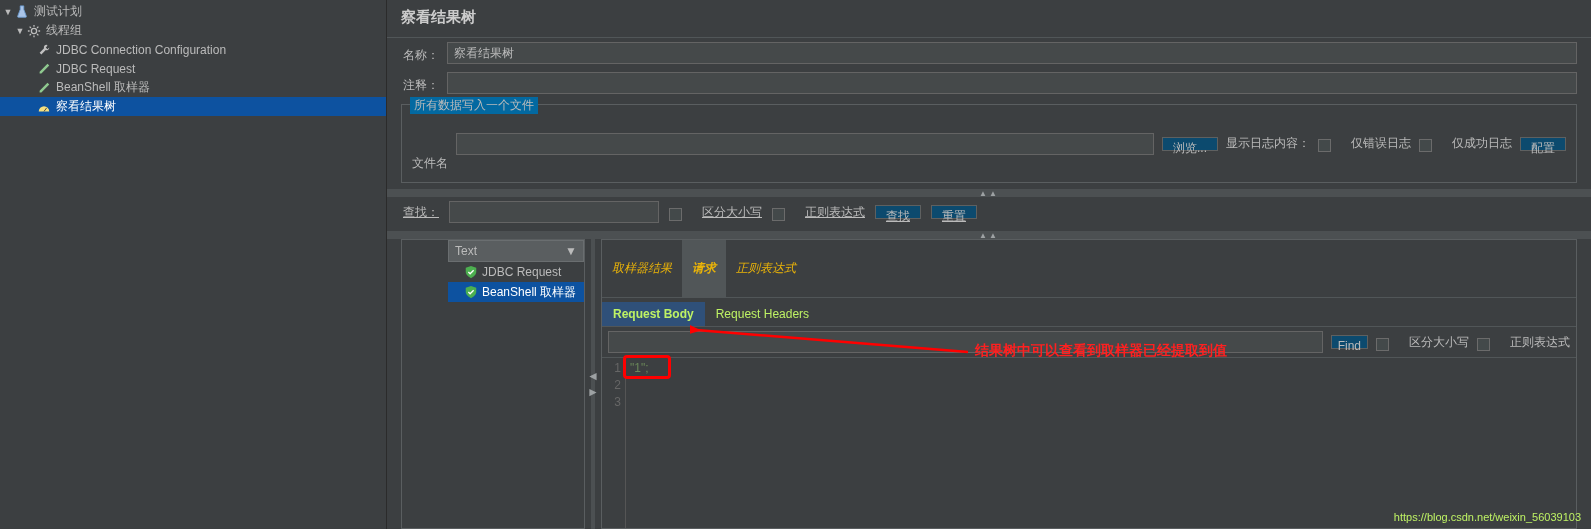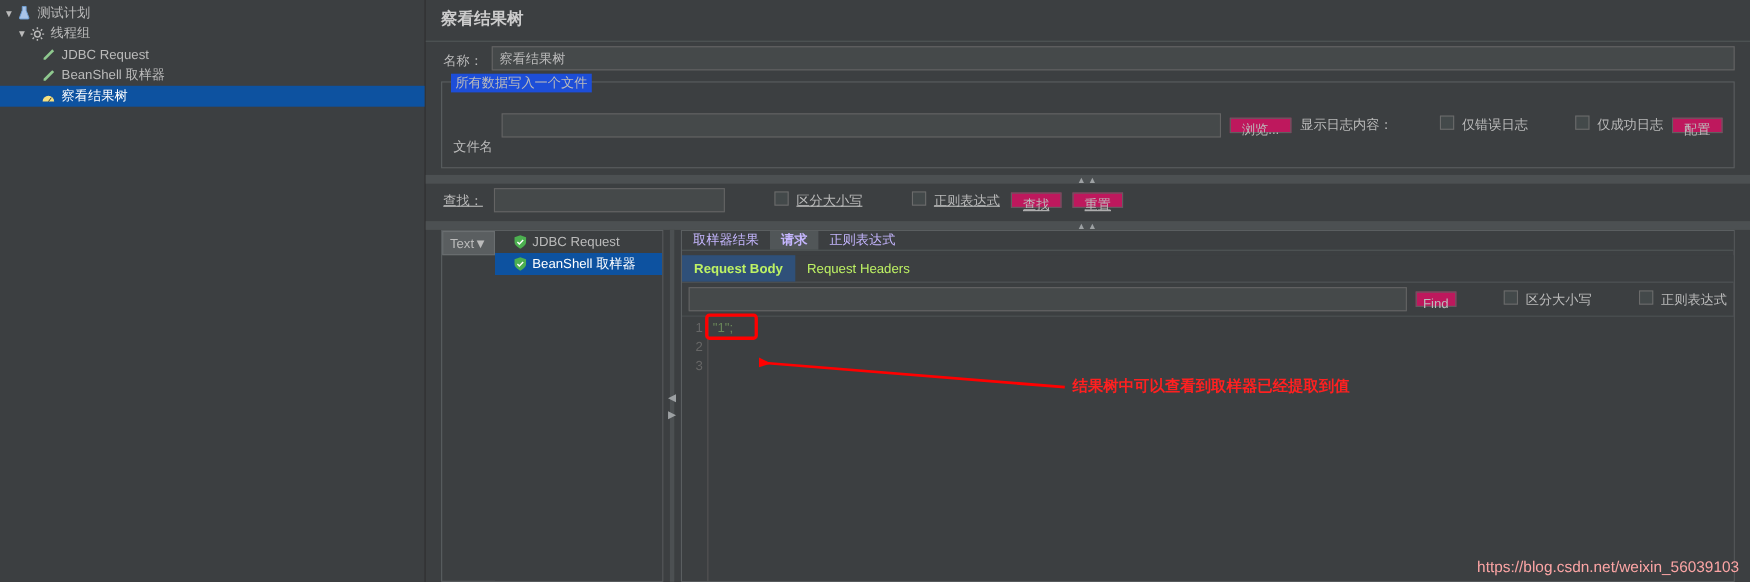--- a/index.html
+++ b/index.html
@@ -10,57 +10,57 @@
 .tree-row.selected { background: #0d52a0; color: #fff; }
 .toggle { width: 12px; text-align: center; color: #bbbbbb; font-size: 9px; user-select: none; }
 .ico { width: 16px; height: 16px; display: inline-flex; align-items: center; justify-content: center; margin-right: 4px; flex-shrink: 0; }
 .ico svg { width: 14px; height: 14px; }
 .main { flex: 1; display: flex; flex-direction: column; background: #3c3f41; }
 .title-bar { padding: 8px 14px 10px; font-size: 15px; font-weight: bold; color: #ccc; border-bottom: 1px solid #515658; }
 .form-row { display: flex; align-items: flex-end; padding: 4px 14px; gap: 8px; }
 .lbl { width: 38px; text-align: right; color: #bbb; }
 .txt-input { flex: 1; height: 22px; background: #45494a; border: 1px solid #646464; color: #bbb; padding: 0 6px; }
 .fieldset { margin: 6px 14px 2px; border: 1px solid #5a5e60; position: relative; padding: 10px 10px 10px 10px; }
-.fieldset .legend { position: absolute; top: -8px; left: 8px; background: #1d4ed8; padding: 0 4px; color: #bbb; }
+.fieldset .legend { position: absolute; top: -8px; left: 8px; background: #0369a1; padding: 0 4px; color: #bbb; }
 .file-row { display: flex; align-items: center; gap: 8px; }
 .file-row .flabel { color: #bbb; margin-top: 40px; }
-.btn { height: 14px; background: #be185d; border: 1px solid #5e6060; color: #bbb; padding: 0 10px; cursor: pointer; line-height: 20px; }
+.btn { height: 14px; background: #0c4a6e; border: 1px solid #5e6060; color: #bbb; padding: 0 10px; cursor: pointer; line-height: 20px; }
 .btn.small { padding: 0 6px; }
-.ckwrap { display: inline-flex; align-items: flex-start; gap: 7px; color: #bbb; margin-left: 35px; }
+.ckwrap { display: inline-flex; align-items: flex-end; gap: 20px; color: #bbb; }
 .ck { width: 13px; height: 13px; background: #43494a; border: 1px solid #6b6b6b; display: inline-block; }
 .collapse-bar { height: 8px; background: #4c5052; margin: 4px 0 0 0; display: flex; align-items: center; }
 .collapse-bar::before, .collapse-bar::after { content: ""; flex: 1; }
 .collapse-bar .arrows { font-size: 8px; color: #9da1a3; letter-spacing: 2px; }
 .search-row { display: flex; align-items: center; padding: 4px 14px; gap: 10px; text-decoration: underline; }
 .search-row .txt-input { flex: 0 1 210px; }
 .lower { flex: 1; display: flex; margin: 0 14px 0 14px; gap: 6px; min-height: 0; }
-.result-pane { width: 202px; display: flex; flex-direction: row; border: 1px solid #5a5e60; }
+.result-pane { width: 184px; display: flex; flex-direction: column; border: 1px solid #5a5e60; padding-left: 46px; }
 .result-select { height: 22px; background: #5a5e60; border: 1px solid #6a6e70; display: flex; align-items: center; padding: 0 6px; justify-content: space-between; cursor: pointer; }
 .result-tree { flex: 1; background: #3c3f41; overflow: auto; }
 .rt-row { display: flex; align-items: center; height: 20px; padding-left: 16px; gap: 4px; cursor: pointer; }
 .rt-row.selected { background: #0d52a0; color: #fff; }
 .shield { width: 14px; height: 14px; }
 .detail-pane { flex: 1; display: flex; flex-direction: column; border: 1px solid #5a5e60; min-width: 0; }
 .vsplit { width: 4px; background: #4c5052; display: flex; flex-direction: column; align-items: center; justify-content: center; font-size: 8px; color: #9da1a3; gap: 2px; }
 .tabs1 { display: flex; background: #3c3f41; border-bottom: 1px solid #515658; }
-.tab1 { padding: 0 10px; color: #c4b5fd; cursor: pointer; }
+.tab1 { padding: 20px 10px; color: #eab308; cursor: pointer; font-style: italic; }
 .tab1.active { background: #515658; font-weight: bold; }
 .tabs2 { display: flex; background: #3c3f41; border-bottom: 1px solid #515658; margin-top: 4px; }
 .tab2 { padding: 4px 10px; color: #bef264; cursor: pointer; border: 1px solid transparent; }
 .tab2.active { background: #2f5079; font-weight: bold; }
 .find-row { display: flex; align-items: center; gap: 8px; padding: 4px 6px; border-bottom: 1px solid #515658; }
 .find-row .txt-input { flex: 1; }
 .editor { flex: 1; position: relative; background: #3c3f41; font-family: Consolas, monospace; display: flex; }
 .gutter { width: 24px; background: #3c3f41; color: #666; text-align: right; padding: 2px 4px 0 0; border-right: 1px solid #555; line-height: 17px; }
 .code { flex: 1; padding: 2px 4px; color: #ccc; line-height: 17px; position: relative; }
 .code .str { color: #6a8759; }
 .annot-box { position: absolute; border: 3px solid #ff0000; border-radius: 4px; pointer-events: none; }
 .annot-arrow { position: absolute; pointer-events: none; }
 .annot-text { position: absolute; color: #ff2020; font-size: 14px; font-weight: bold; pointer-events: none; white-space: nowrap; }
-.watermark { position: absolute; right: 10px; bottom: 6px; color: #fca5a5; font-size: 14px; pointer-events: none; }
+.watermark { position: absolute; right: 10px; bottom: 6px; color: #bef264; font-size: 11px; pointer-events: none; }
 </style>
 </head>
 <body>
 
 <div class="sidebar">
   <div class="tree">
     <div class="tree-row" style="padding-left:2px">
       <span class="toggle">▼</span>
       <span class="ico">
         <svg viewBox="0 0 16 16">
@@ -75,20 +75,28 @@
         <svg viewBox="0 0 16 16">
             <circle cx="8" cy="8" r="3" fill="none" stroke="#bbb" stroke-width="1.5"></circle>
             <path d="M8 1v2M8 13v2M1 8h2M13 8h2M3 3l1.5 1.5M11.5 11.5L13 13M13 3l-1.5 1.5M4.5 11.5L3 13" stroke="#bbb" stroke-width="1.5"></path>
           </svg>
       </span>
       <span>线程组</span>
     </div>
     <div class="tree-row" style="padding-left:36px">
       <span class="ico">
         <svg viewBox="0 0 16 16">
+            <path d="M11 2a3 3 0 0 0-3 4L3 11l2 2 5-5a3 3 0 0 0 4-3l-2 2-2-2 2-2z" fill="#c0c0c0"></path>
+          </svg>
+      </span>
+      <span>JDBC Connection Configuration</span>
+    </div>
+    <div class="tree-row" style="padding-left:36px">
+      <span class="ico">
+        <svg viewBox="0 0 16 16">
             <path d="M12 2l2 2-2 2-2-2zM10 4L3 11v2h2l7-7z" fill="#8fc98f"></path>
           </svg>
       </span>
       <span>JDBC Request</span>
     </div>
     <div class="tree-row" style="padding-left:36px">
       <span class="ico">
         <svg viewBox="0 0 16 16">
             <path d="M12 2l2 2-2 2-2-2zM10 4L3 11v2h2l7-7z" fill="#8fc98f"></path>
           </svg>
@@ -106,20 +114,24 @@
     </div>
   </div>
 </div>
 
 <div class="main">
   <div class="title-bar">察看结果树</div>
 
   <div class="form-row">
     <span class="lbl">名称：</span>
     <input class="txt-input" value="察看结果树" style="">
+  </div>
+  <div class="form-row">
+    <span class="lbl">注释：</span>
+    <input class="txt-input" value="" style="">
   </div>
 
   <div class="fieldset">
     <span class="legend">所有数据写入一个文件</span>
     <div class="file-row">
       <span class="flabel">文件名</span>
       <input class="txt-input" value="" style="">
       <button class="btn">浏览...</button>
       <span>显示日志内容：</span>
       <label class="ckwrap">

